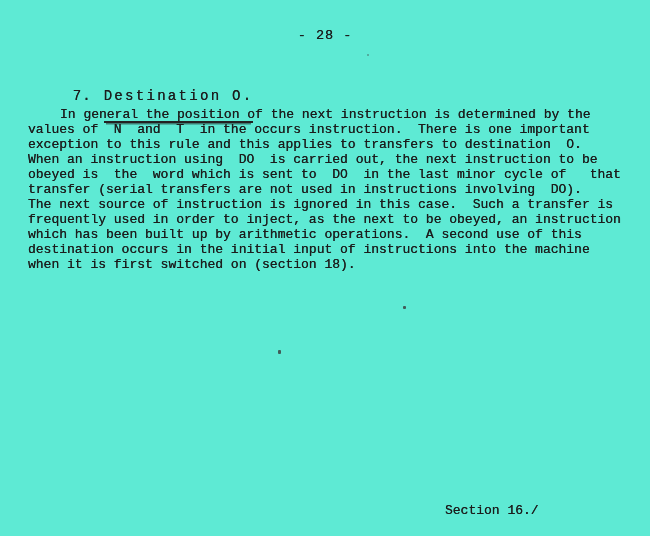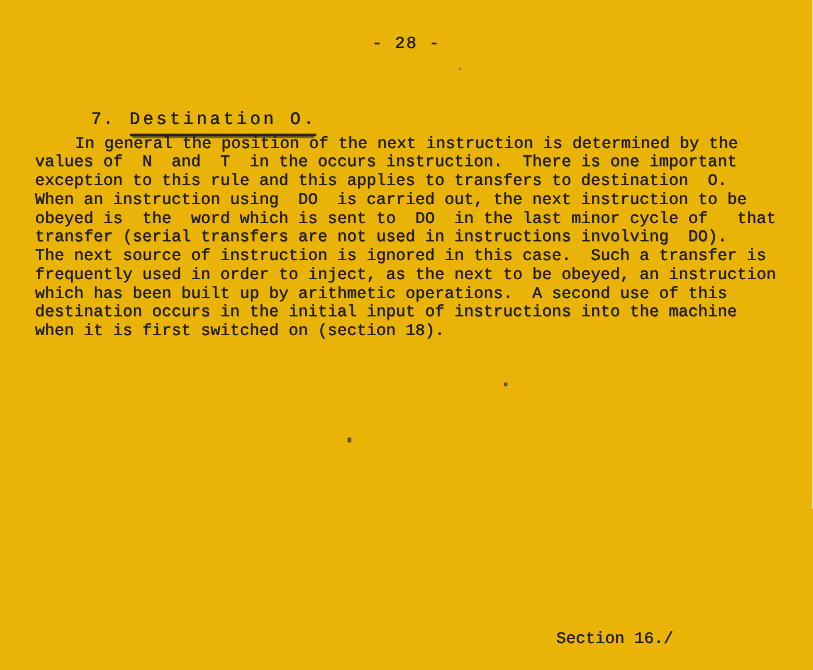--- a/index.html
+++ b/index.html
@@ -4,21 +4,21 @@
 <style>
   html, body {
     margin: 0;
     padding: 0;
     background: #ffffff;
   }
   .page {
     position: relative;
     width: 650px;
     height: 536px;
-    background: #eab308;
+    background: #5eead4;
     overflow: hidden;
     font-family: "Liberation Mono", "DejaVu Sans Mono", monospace;
     color: #1c1c1c;
     text-shadow: 0 0 0.5px rgba(25, 25, 25, 0.75), 0.3px 0.3px 0 rgba(25, 25, 25, 0.35);
   }
   .page-number {
     position: absolute;
     top: 28px;
     left: 0;
     right: 0;
@@ -34,21 +34,21 @@
     font-size: 14px;
     letter-spacing: 2.3px;
     white-space: pre;
   }
   .heading .h-num {
     margin-right: 12px;
     letter-spacing: 1px;
   }
   .heading .h-title {
     border-bottom: 2px solid #222222;
-    padding-bottom: 3px;
+    padding-bottom: 17px;
     box-shadow: 0 3.5px 0 -2px rgba(34, 34, 34, 0.55);
   }
   .body-text {
     position: absolute;
     top: 107px;
     left: 28px;
     width: 614px;
     font-size: 13px;
     line-height: 15px;
   }

